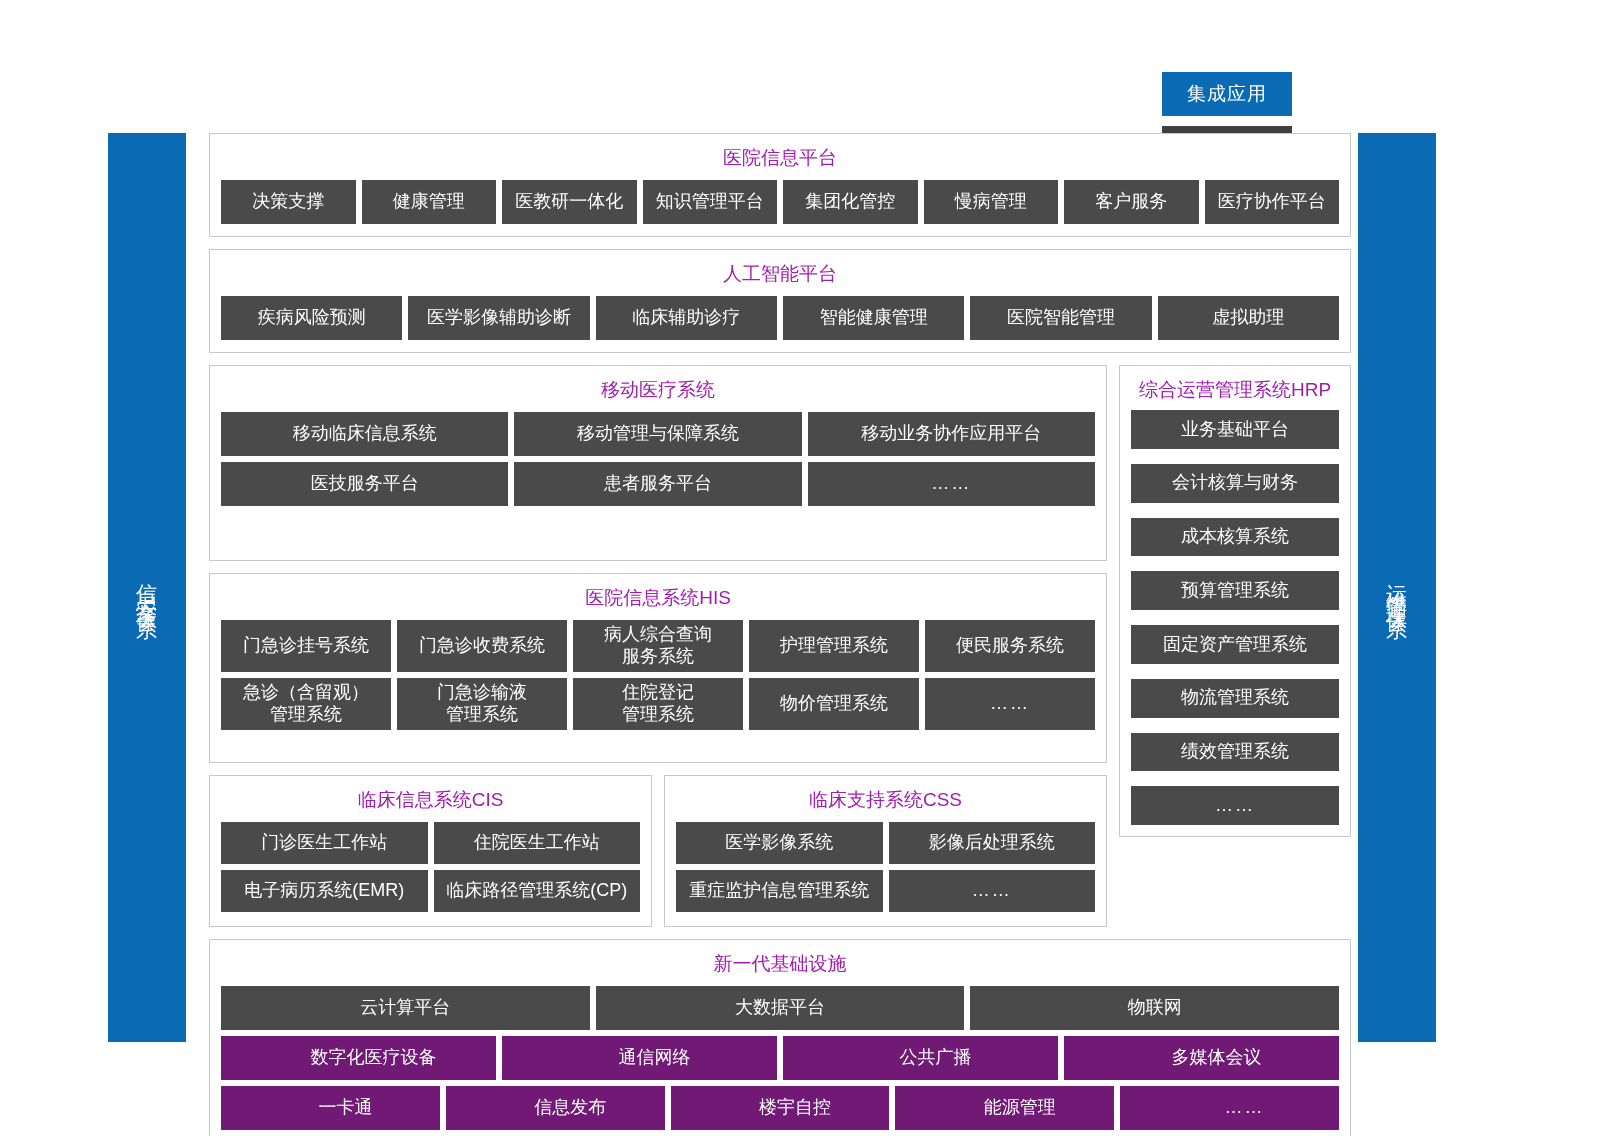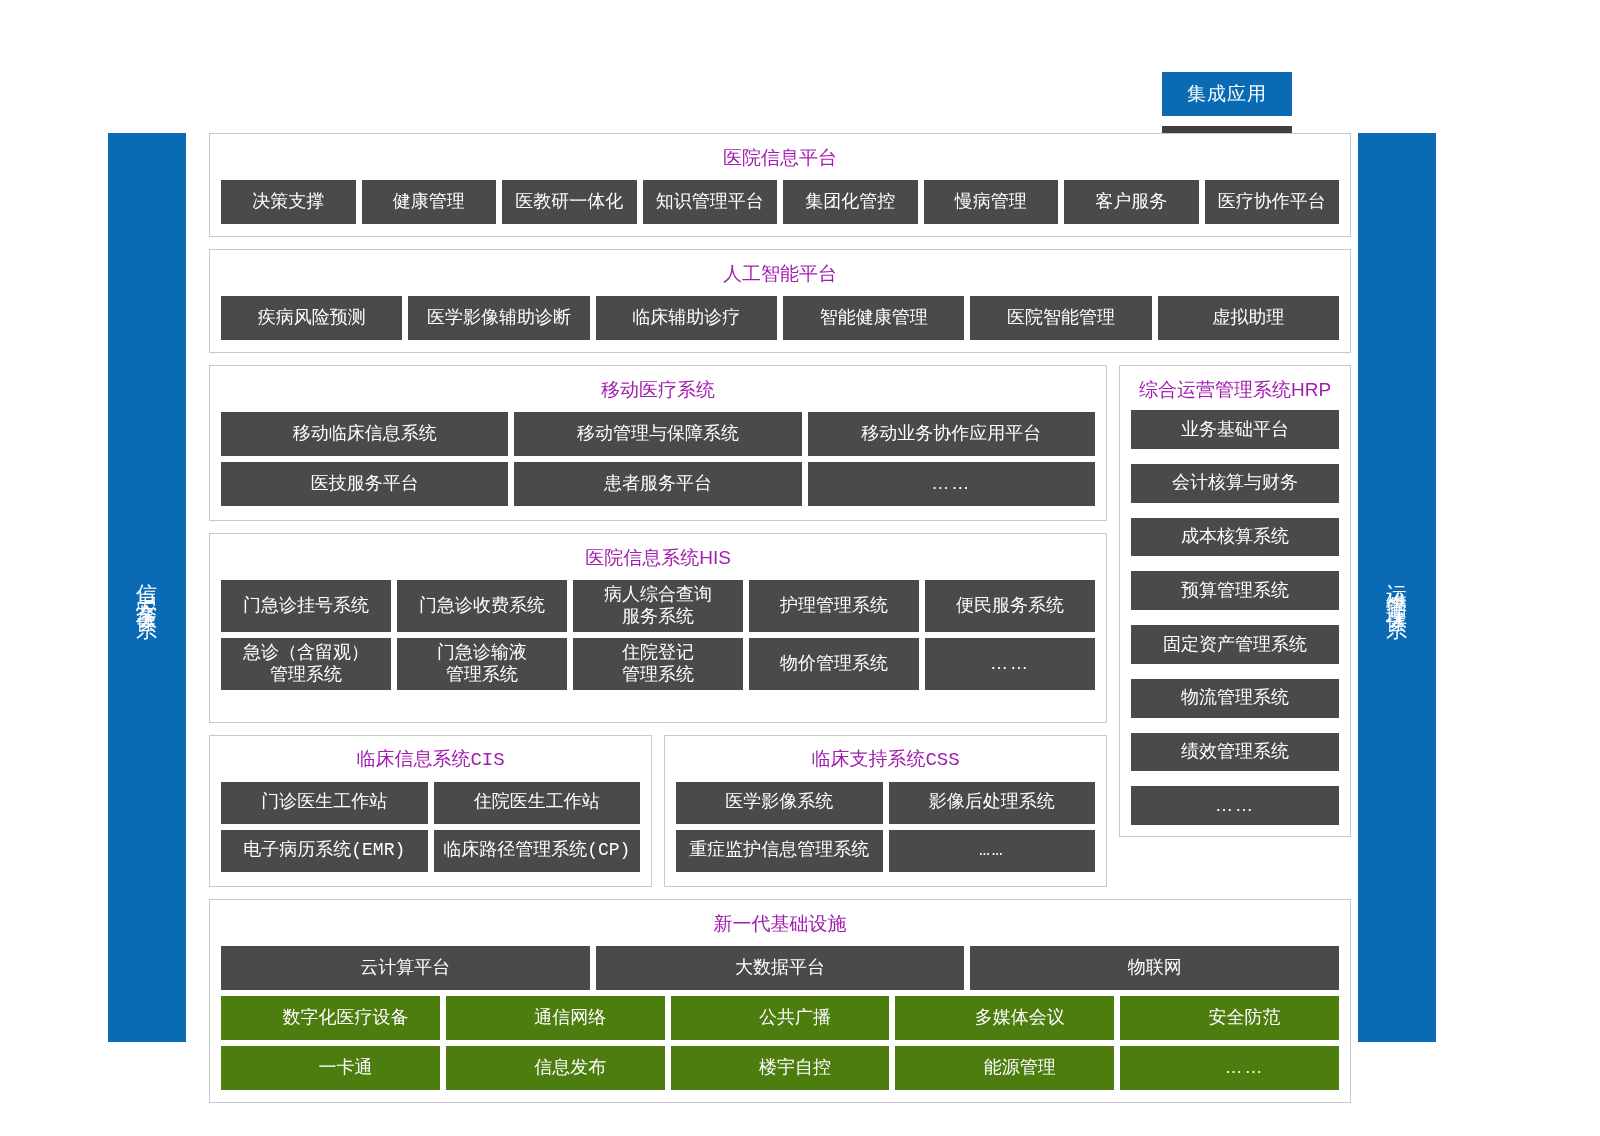--- a/index.html
+++ b/index.html
@@ -49,41 +49,41 @@
   .row:last-child{margin-bottom:0;border-radius:11px;}
 
   .cell{
     background:#4a4a4a;color:#ffffff;
     display:flex;align-items:center;justify-content:center;
     text-align:center;font-size:18px;line-height:1.2;
     height:44px;box-sizing:border-box;padding:0 6px;
     flex:1 1 0;white-space:pre-line;
   }
   .cell.tall{height:52px;}
-  .cell.blue{background:#4d7c0f;padding-left:36px;}
+  .cell.blue{background:#701a75;padding-left:36px;}
   .cell.dots{letter-spacing:2px;}
 
   
   .mid{display:flex;gap:12px;}
   .mid-left{width:898px;flex:0 0 898px;}
   .mid-right{width:232px;flex:0 0 232px;}
 
   .hrp{
     border:1px solid #c9c9c9;background:#ffffff;box-sizing:border-box;
     padding:10px 11px 11px 11px;height:472px;
     display:flex;flex-direction:column;
   }
   .hrp .panel-title{margin-bottom:6px;}
   .hrp-list{display:flex;flex-direction:column;gap:15px;flex:1;}
   .hrp-list .cell{height:auto;flex:1 1 0;}
 
-  .pair{display:flex;gap:12px;font-family:Liberation Mono, monospace;}
+  .pair{display:flex;gap:12px;}
   .pair > .panel{flex:1 1 0;margin-bottom:0;}
 
-  .mobile{height:156px;box-sizing:border-box;}
+  .mobile{height:196px;box-sizing:border-box;}
   .his{height:190px;box-sizing:border-box;}
   .subsys{height:152px;box-sizing:border-box;}
   .subsys .cell{height:42px;}
 
   .infra{margin-bottom:0;}
   .infra .cell{height:44px;}
 </style>
 </head>
 <body>
 
@@ -227,21 +227,20 @@
       <div class="row">
         <div class="cell">云计算平台</div>
         <div class="cell">大数据平台</div>
         <div class="cell">物联网</div>
       </div>
       <div class="row">
         <div class="cell blue">数字化医疗设备</div>
         <div class="cell blue">通信网络</div>
         <div class="cell blue">公共广播</div>
         <div class="cell blue">多媒体会议</div>
-        <div class="cell blue">安全防范</div>
       </div>
       <div class="row">
         <div class="cell blue">一卡通</div>
         <div class="cell blue">信息发布</div>
         <div class="cell blue">楼宇自控</div>
         <div class="cell blue">能源管理</div>
         <div class="cell blue dots">……</div>
       </div>
     </div>
 

